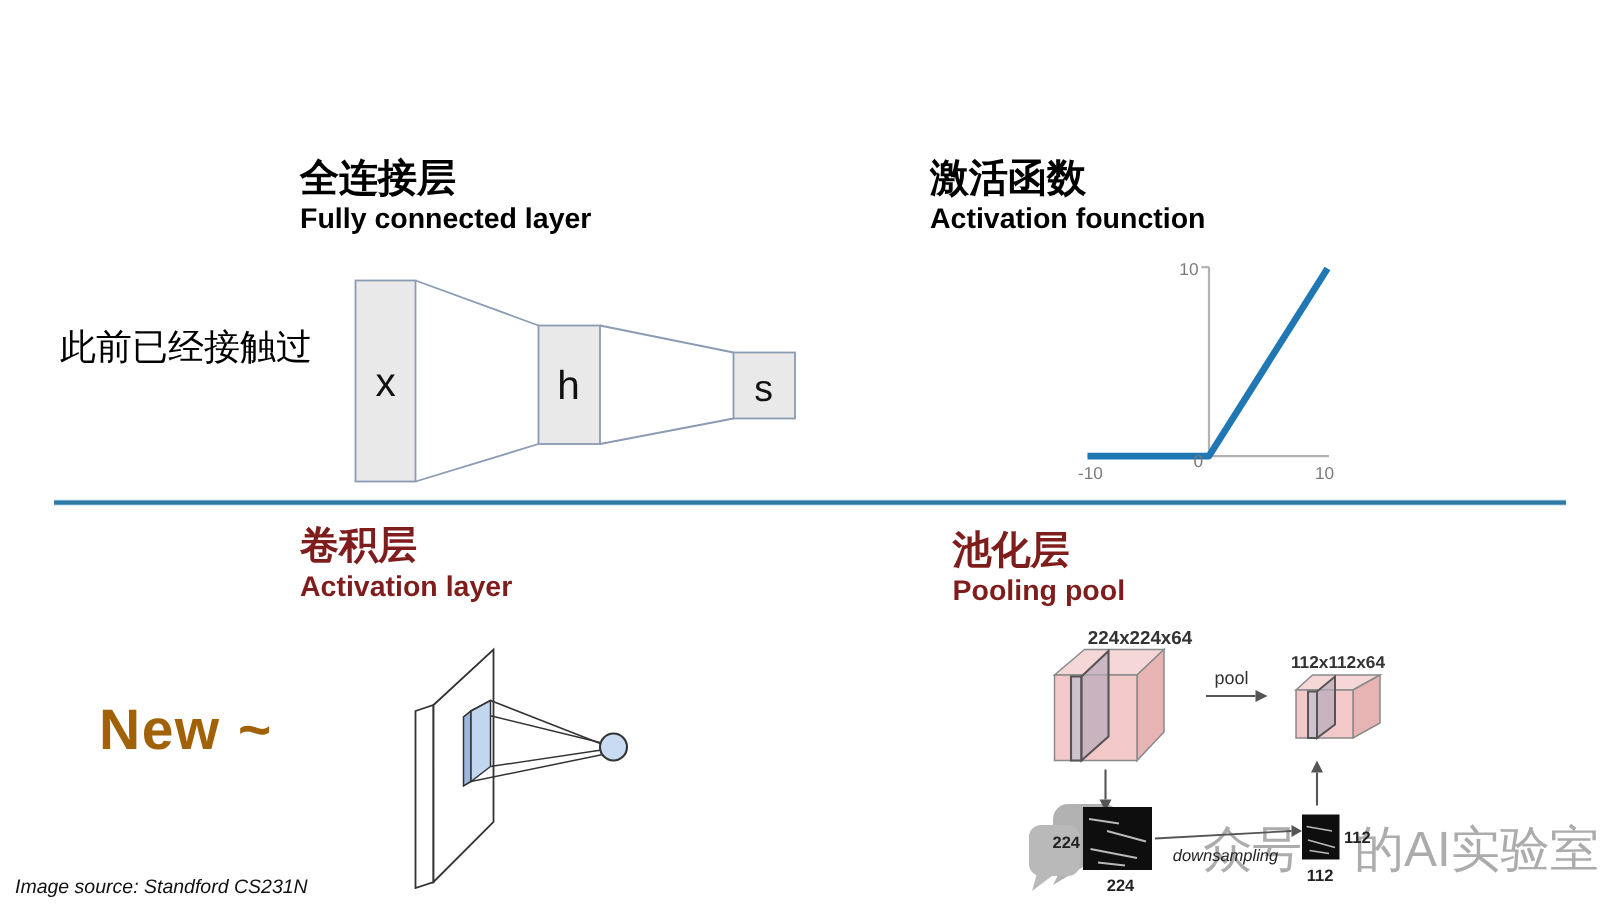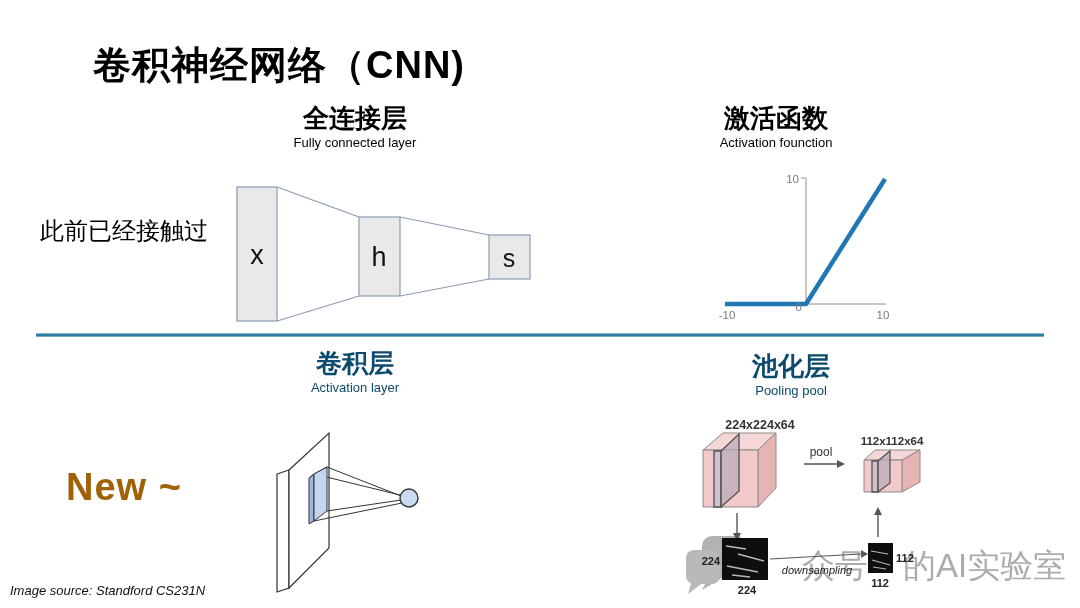--- a/index.html
+++ b/index.html
@@ -2,40 +2,39 @@
 <html><head>
 <meta charset="utf-8">
 <style>
   html,body{margin:0;padding:0;background:#fff;}
   .slide{
     position:relative;width:1080px;height:608px;background:#ffffff;overflow:hidden;
     font-family:"Liberation Sans","DejaVu Sans",sans-serif;color:#000;
   }
   .abs{position:absolute;}
   .page-title{left:93px;top:40px;font-size:38px;font-weight:600;letter-spacing:1px;}
-  .sec-head{position:absolute;text-align:center;line-height:1.15;}
+  .sec-head{position:absolute;text-align:left;line-height:1.15;}
   .sec-head .zh{font-size:26px;font-weight:600;display:block;}
-  .sec-head .en{font-size:13px;font-weight:400;display:block;margin-top:2px;}
-  .blue .zh,.blue .en{color:#0c4a6e;}
+  .sec-head .en{font-size:19px;font-weight:700;display:block;margin-top:2px;}
+  .blue .zh,.blue .en{color:#7f1d1d;}
   .prior-note{left:40px;top:215px;font-size:24px;font-weight:500;}
   .new-badge{left:66px;top:466px;font-size:38px;font-weight:700;color:#a16207;letter-spacing:1px;}
   .divider{left:36px;top:333px;width:1008px;height:4px;
     background:linear-gradient(to bottom,#cfe3ee 0%,#2d7aa6 30%,#2d7aa6 75%,#bfd9e8 100%);}
   .source-credit{left:10px;top:583px;font-size:13px;font-style:italic;font-weight:500;color:#111;}
   .watermark{color:#9a9a9a;opacity:.82;font-size:33px;font-weight:500;letter-spacing:0px;white-space:nowrap;}
   .wm-left{left:802px;top:544px;}
   .wm-right{left:903px;top:544px;}
   svg text{font-family:"Liberation Sans","DejaVu Sans",sans-serif;}
 </style>
 </head>
 <body>
 
 <div class="slide">
 
-  <div class="abs page-title">卷积神经网络（CNN)</div>
 
   <div class="sec-head" style="left:200px;top:104px;width:310px;">
     <span class="zh">全连接层</span>
     <span class="en">Fully connected layer</span>
   </div>
 
   <div class="sec-head" style="left:620px;top:104px;width:312px;">
     <span class="zh">激活函数</span>
     <span class="en">Activation founction</span>
   </div>

